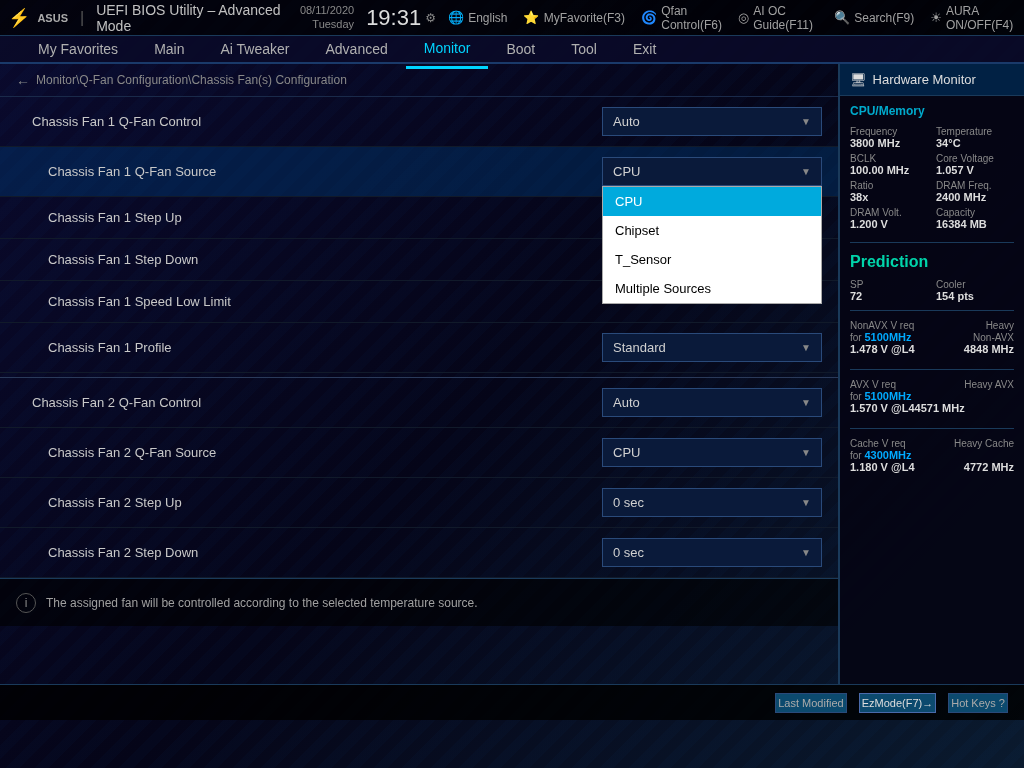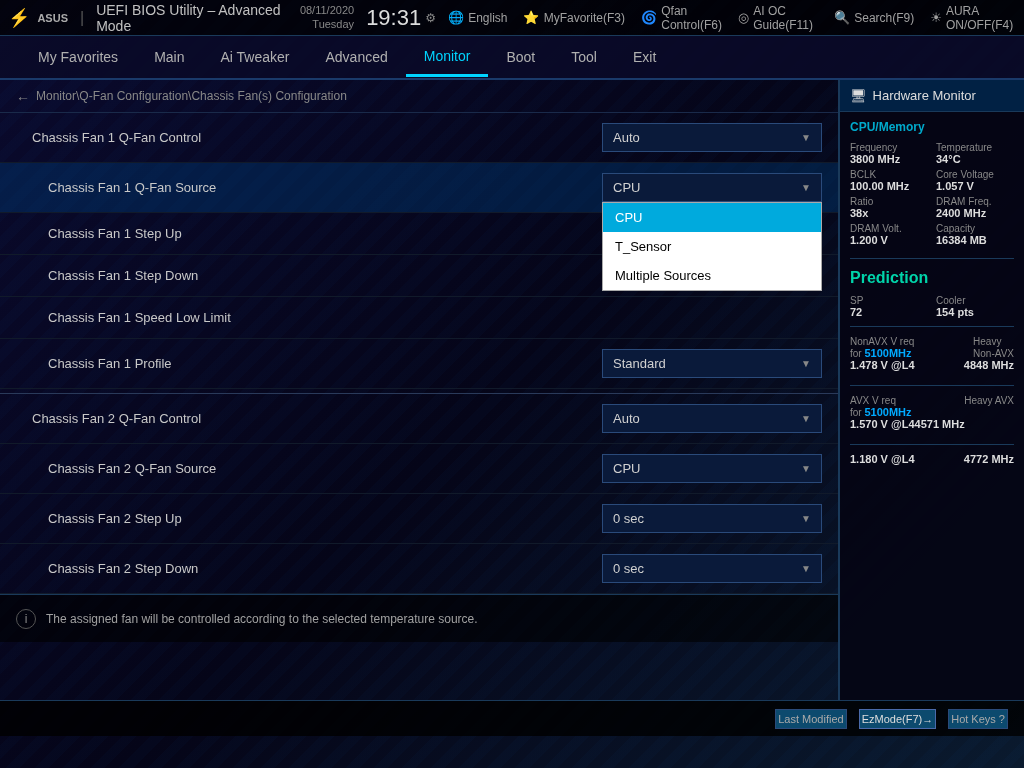--- a/index.html
+++ b/index.html
@@ -95,21 +95,21 @@
     .gear-small { font-size: 12px; color: #888; }
 
     
     .navbar {
       position: relative;
       z-index: 10;
       display: flex;
       align-items: center;
       background: rgba(10,10,40,0.9);
       border-bottom: 2px solid #1a3a6a;
-      height: 44px;
+      height: 28px;
       padding: 0 20px;
       gap: 0;
     }
     .nav-item {
       padding: 0 18px;
       height: 40px;
       display: flex;
       align-items: center;
       color: #b0b0b0;
       font-size: 14px;
@@ -443,20 +443,21 @@
       <div class="setting-row highlighted" style="position:relative;">
         <span class="setting-label indent">Chassis Fan 1 Q-Fan Source</span>
         <div class="dropdown-wrapper" style="position:relative;">
           <div class="dropdown-btn">
             <span>CPU</span>
             <span class="dropdown-arrow">▼</span>
           </div>
 
           <div class="dropdown-list">
             <div class="dropdown-list-item selected">CPU</div>
+            <div class="dropdown-list-item">Chipset</div>
             <div class="dropdown-list-item">T_Sensor</div>
             <div class="dropdown-list-item">Multiple Sources</div>
           </div>
         </div>
       </div>
 
       <div class="setting-row">
         <span class="setting-label indent">Chassis Fan 1 Step Up</span>
       </div>
 
@@ -588,21 +589,21 @@
     <hr class="hw-divider">
 
     <div class="pred-section">
       <div class="pred-row">
         <div style="display:flex;justify-content:space-between;">
           <div>
             <span class="pred-label">NonAVX V req</span>
             <br>
             <span class="pred-label">for </span><span class="pred-freq">5100MHz</span>
           </div>
-          <div style="text-align:left;">
+          <div style="text-align:right;">
             <span class="pred-label">Heavy</span>
             <br>
             <span class="pred-label">Non-AVX</span>
           </div>
         </div>
         <div style="display:flex;justify-content:space-between;">
           <span class="hw-value" style="font-size:11px;">1.478 V @L4</span>
           <span class="hw-value" style="font-size:11px;">4848 MHz</span>
         </div>
       </div>
@@ -627,20 +628,30 @@
           <span class="hw-value" style="font-size:11px;">4571 MHz</span>
         </div>
       </div>
     </div>
 
     <hr class="hw-divider">
 
     <div class="pred-section">
       <div class="pred-row">
         <div style="display:flex;justify-content:space-between;">
+          <div>
+            <span class="pred-label">Cache V req</span>
+            <br>
+            <span class="pred-label">for </span><span class="pred-freq">4300MHz</span>
+          </div>
+          <div style="text-align:right;">
+            <span class="pred-label">Heavy Cache</span>
+          </div>
+        </div>
+        <div style="display:flex;justify-content:space-between;">
           <span class="hw-value" style="font-size:11px;">1.180 V @L4</span>
           <span class="hw-value" style="font-size:11px;">4772 MHz</span>
         </div>
       </div>
     </div>
 
   </div>
 </div>
 
 <div class="bottom-bar">

